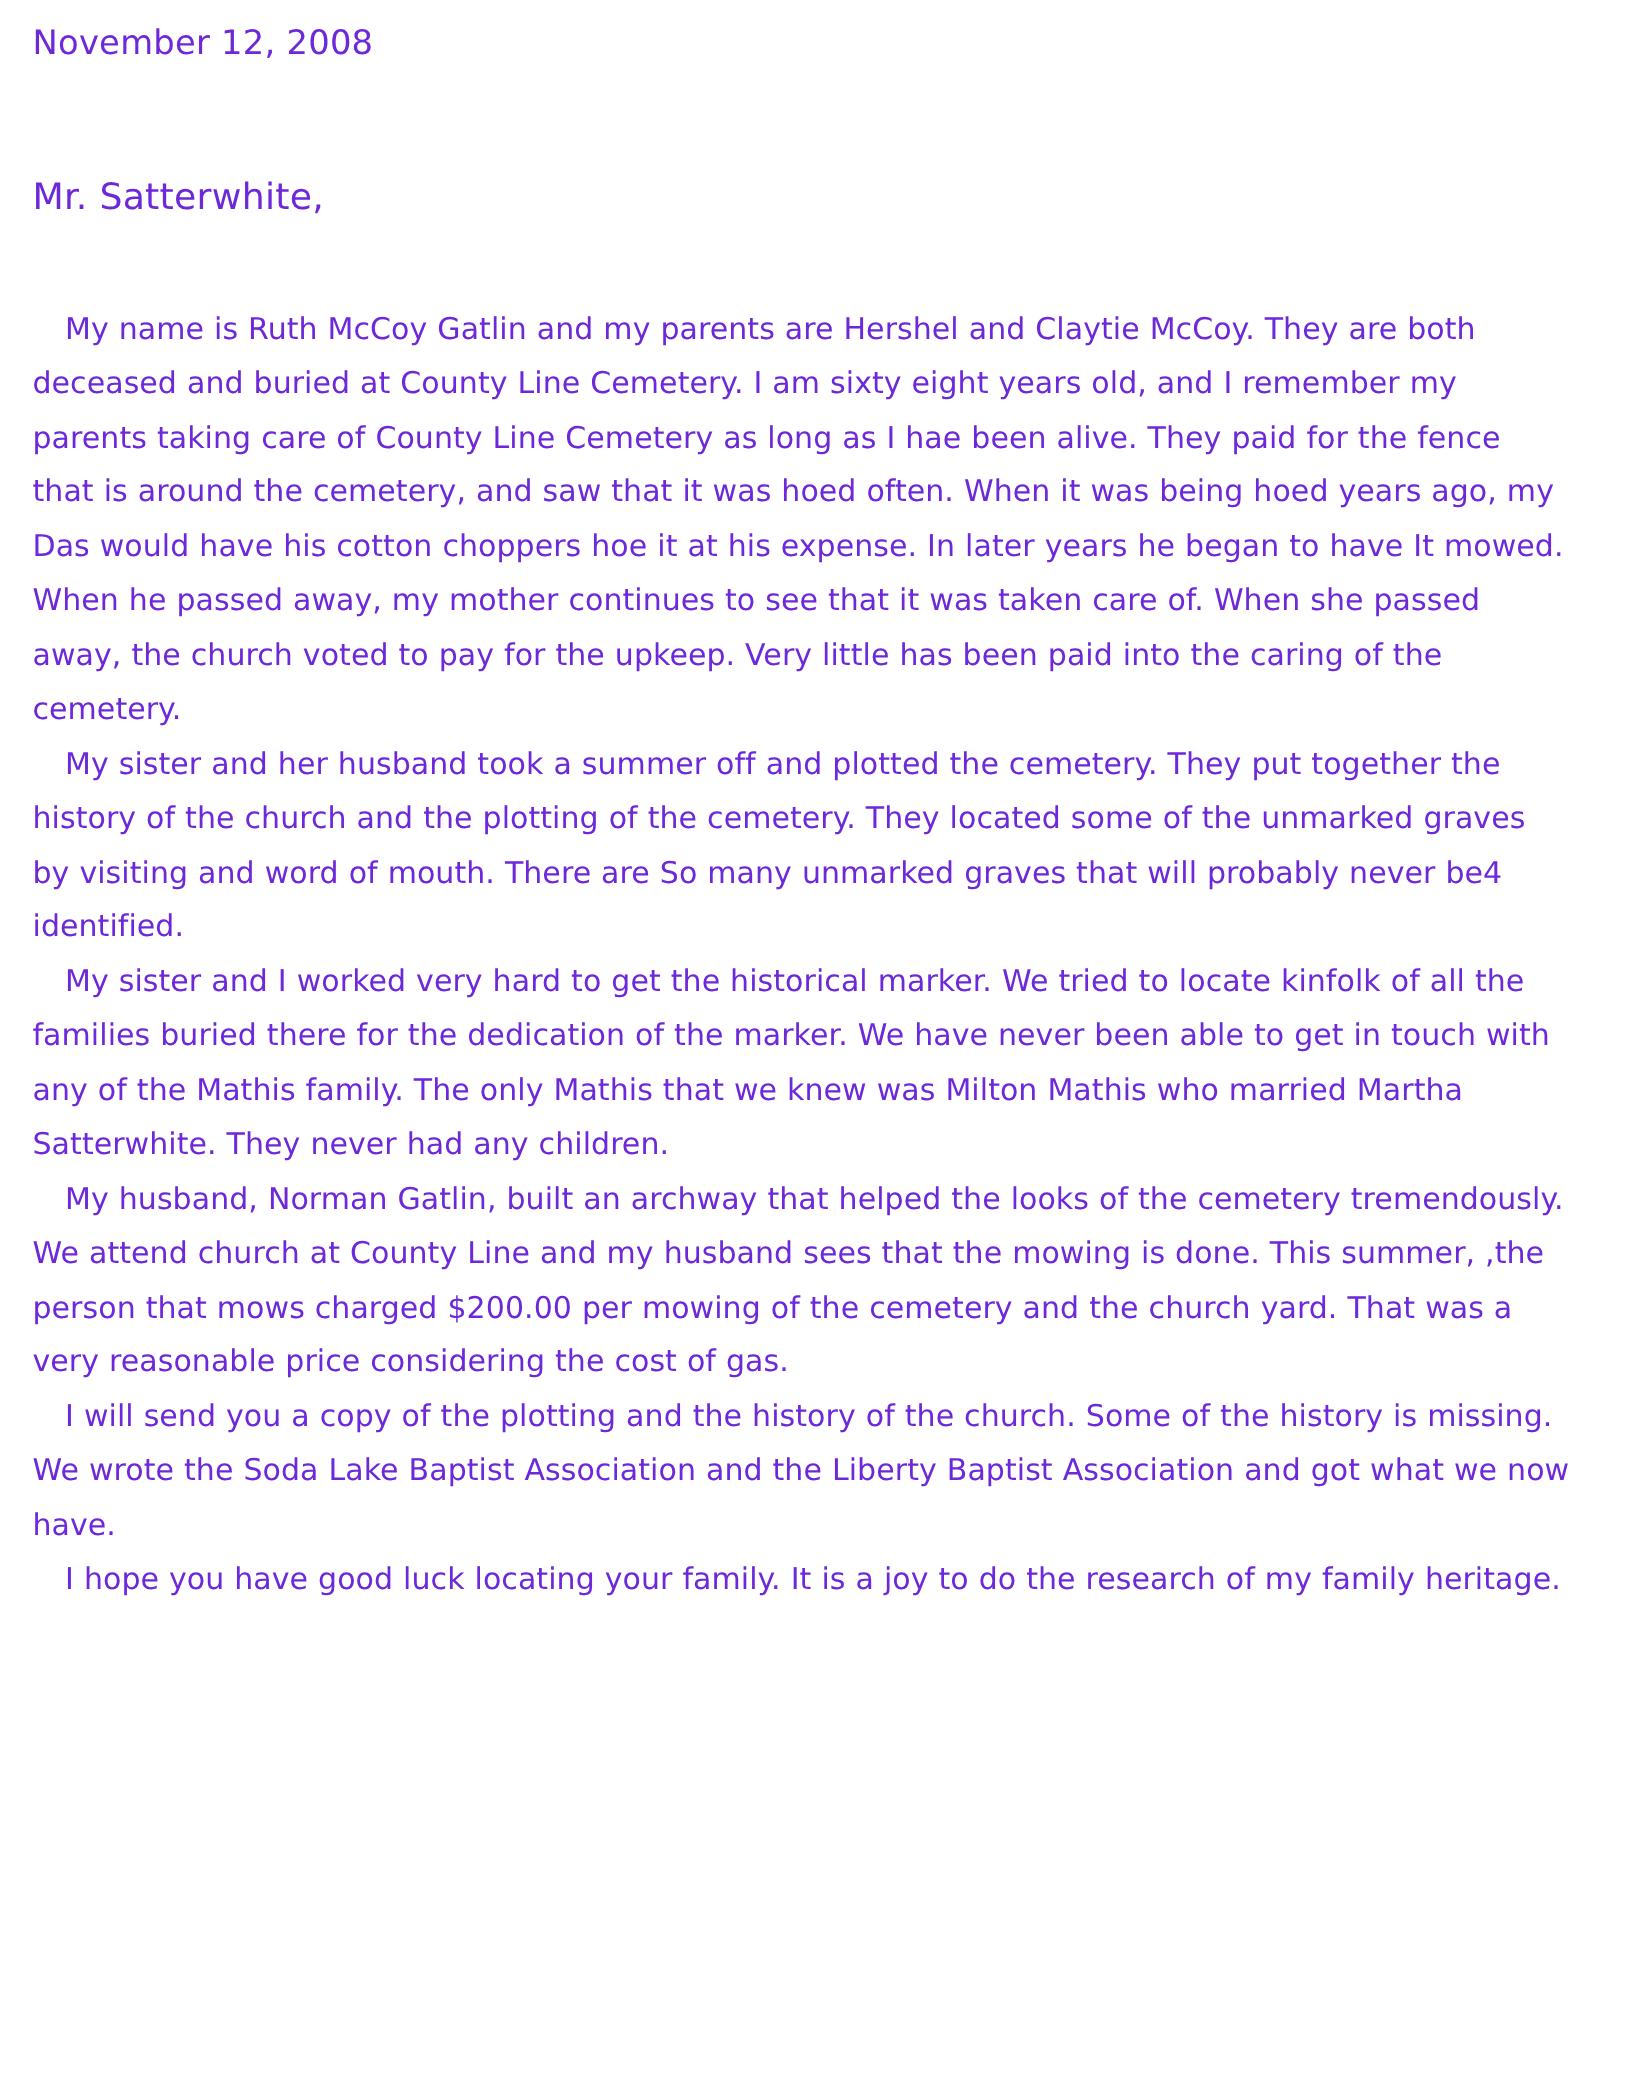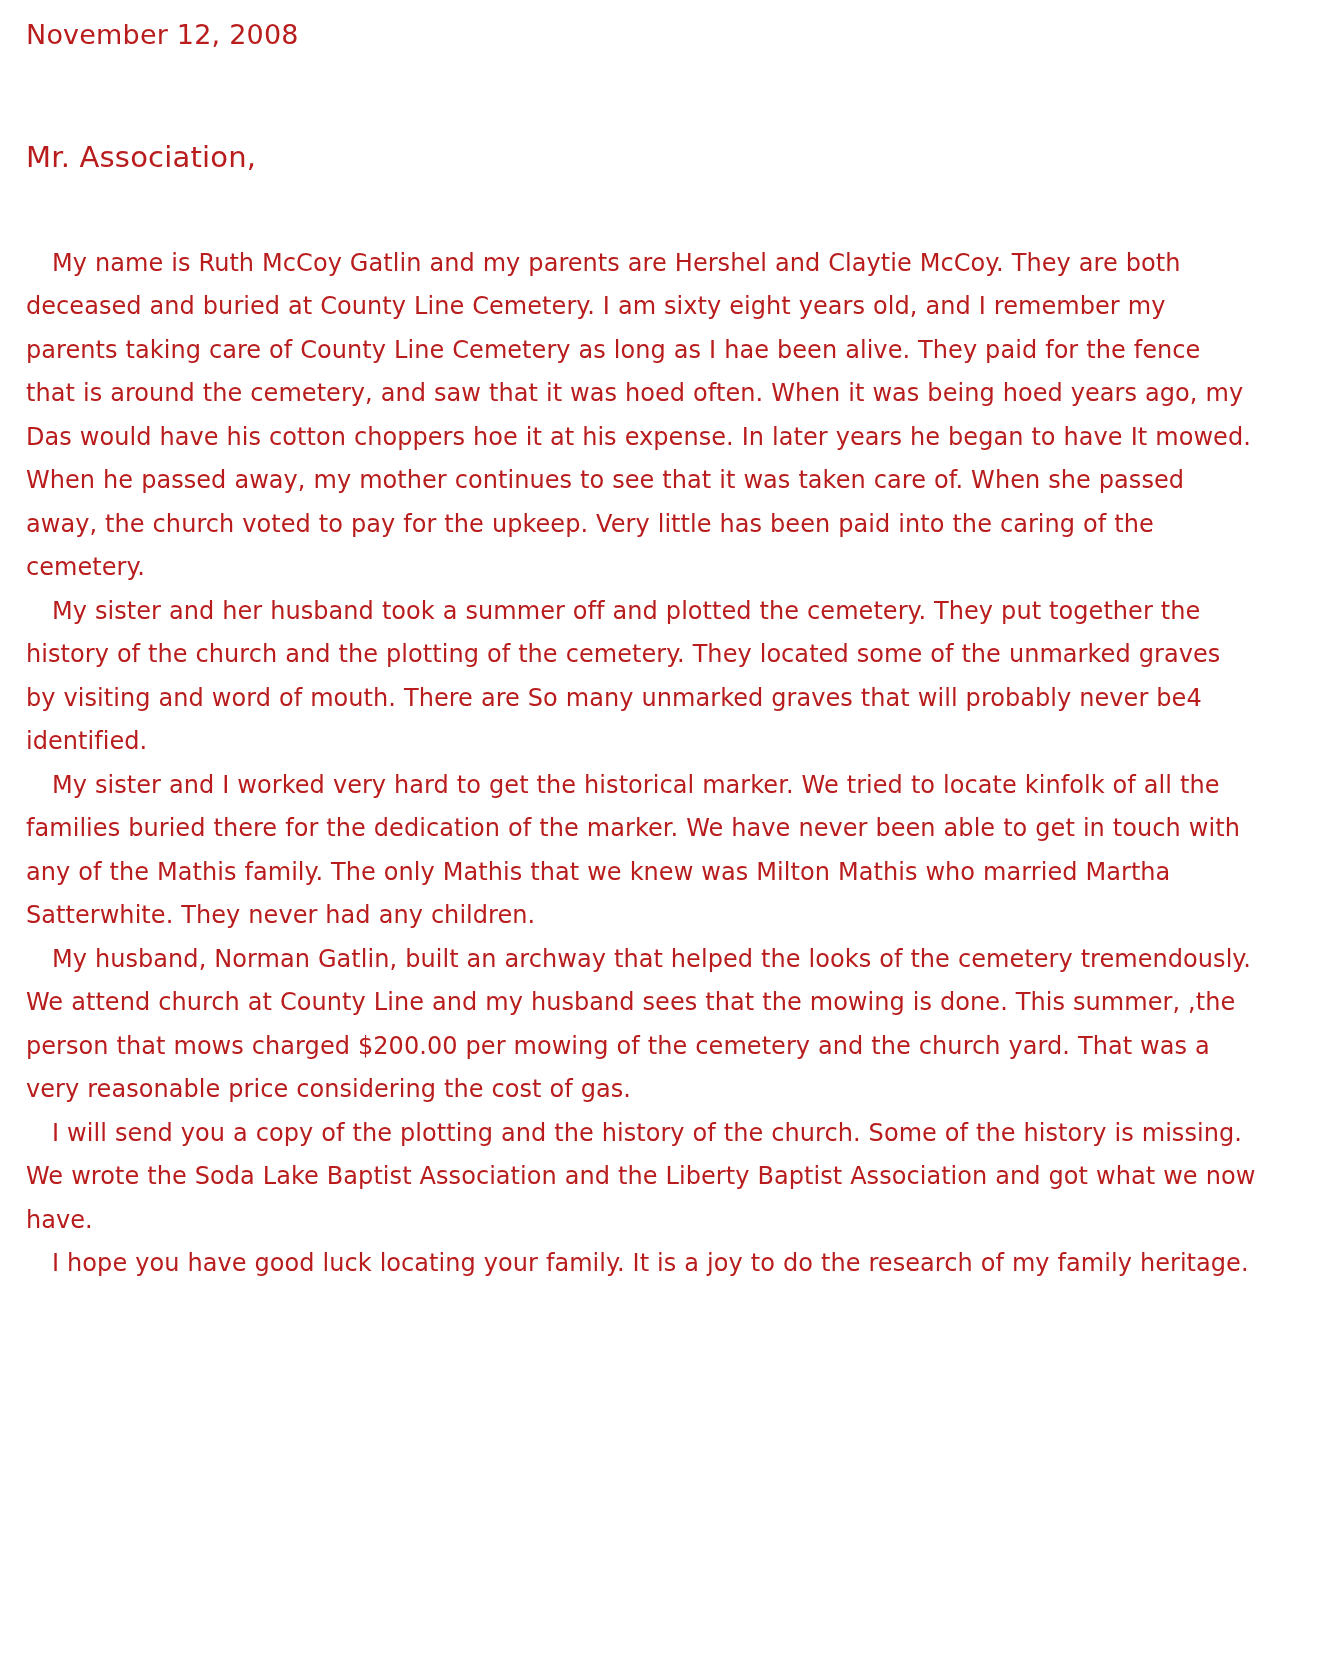--- a/index.html
+++ b/index.html
@@ -6,21 +6,21 @@
     margin: 0;
     padding: 0;
     background: #ffffff;
   }
   .page {
     position: relative;
     width: 1321px;
     height: 1280px;
     background: #ffffff;
     font-family: "DejaVu Sans", sans-serif;
-    color: #b91c1c;
+    color: #6d28d9;
     overflow: hidden;
   }
   .letter {
     position: absolute;
     left: 26px;
     top: 18px;
     width: 1230px;
   }
   .date {
     font-size: 27px;
@@ -47,21 +47,21 @@
   }
 </style>
 </head>
 <body>
 
 <div class="page">
   <div class="letter">
 
     <div class="date">November 12, 2008</div>
 
-    <div class="salutation">Mr. Association,</div>
+    <div class="salutation">Mr. Satterwhite,</div>
 
     <p class="body-para">My name is Ruth McCoy Gatlin and my parents are Hershel and Claytie McCoy.  They are both deceased and buried at County Line Cemetery.  I am sixty eight years old, and I remember my parents taking care of County Line Cemetery as long as I hae been alive.  They paid for the fence that is around the cemetery, and saw that it was hoed often.  When it was being hoed years ago, my Das would have his cotton choppers hoe it at his expense.  In later years he began to have It mowed.  When he passed away, my mother continues to see that it was taken care of.  When she passed away, the church voted to pay for the upkeep. Very little  has been paid into the caring of the cemetery.</p>
     <p class="body-para">My sister and her husband took a summer off and plotted the cemetery.  They put together the history of the church and the plotting of the cemetery.  They located some of the unmarked graves by visiting and word of mouth.  There are So many unmarked graves that will probably never be4 identified.</p>
     <p class="body-para">My sister and I worked very hard to get the historical marker.  We tried to locate kinfolk of all the families buried there for the dedication of the marker.  We have never been able to get in touch with any of the Mathis family.  The only Mathis that we knew was Milton Mathis who married Martha Satterwhite.  They never had any children.</p>
     <p class="body-para">My husband, Norman Gatlin, built an archway that helped the looks of the cemetery tremendously.  We attend church at County Line and my husband sees that the mowing is done.  This summer, ,the person that mows charged  $200.00 per mowing of the cemetery and the church yard.  That was a very reasonable price considering the cost of gas.</p>
     <p class="body-para">I will send you a copy of the plotting and the history of the church.  Some of the history is missing.  We wrote the Soda Lake Baptist Association and the Liberty Baptist Association and got what we now have.</p>
     <p class="body-para">I hope you have good luck locating your family.  It is a joy to do the research of my family heritage.  I like to know where we came from and all that happened to make it possible to be where we are today.</p>
     <p class="body-para">I wish I could help you more but so many expense have been lost.</p>
 
   </div>

